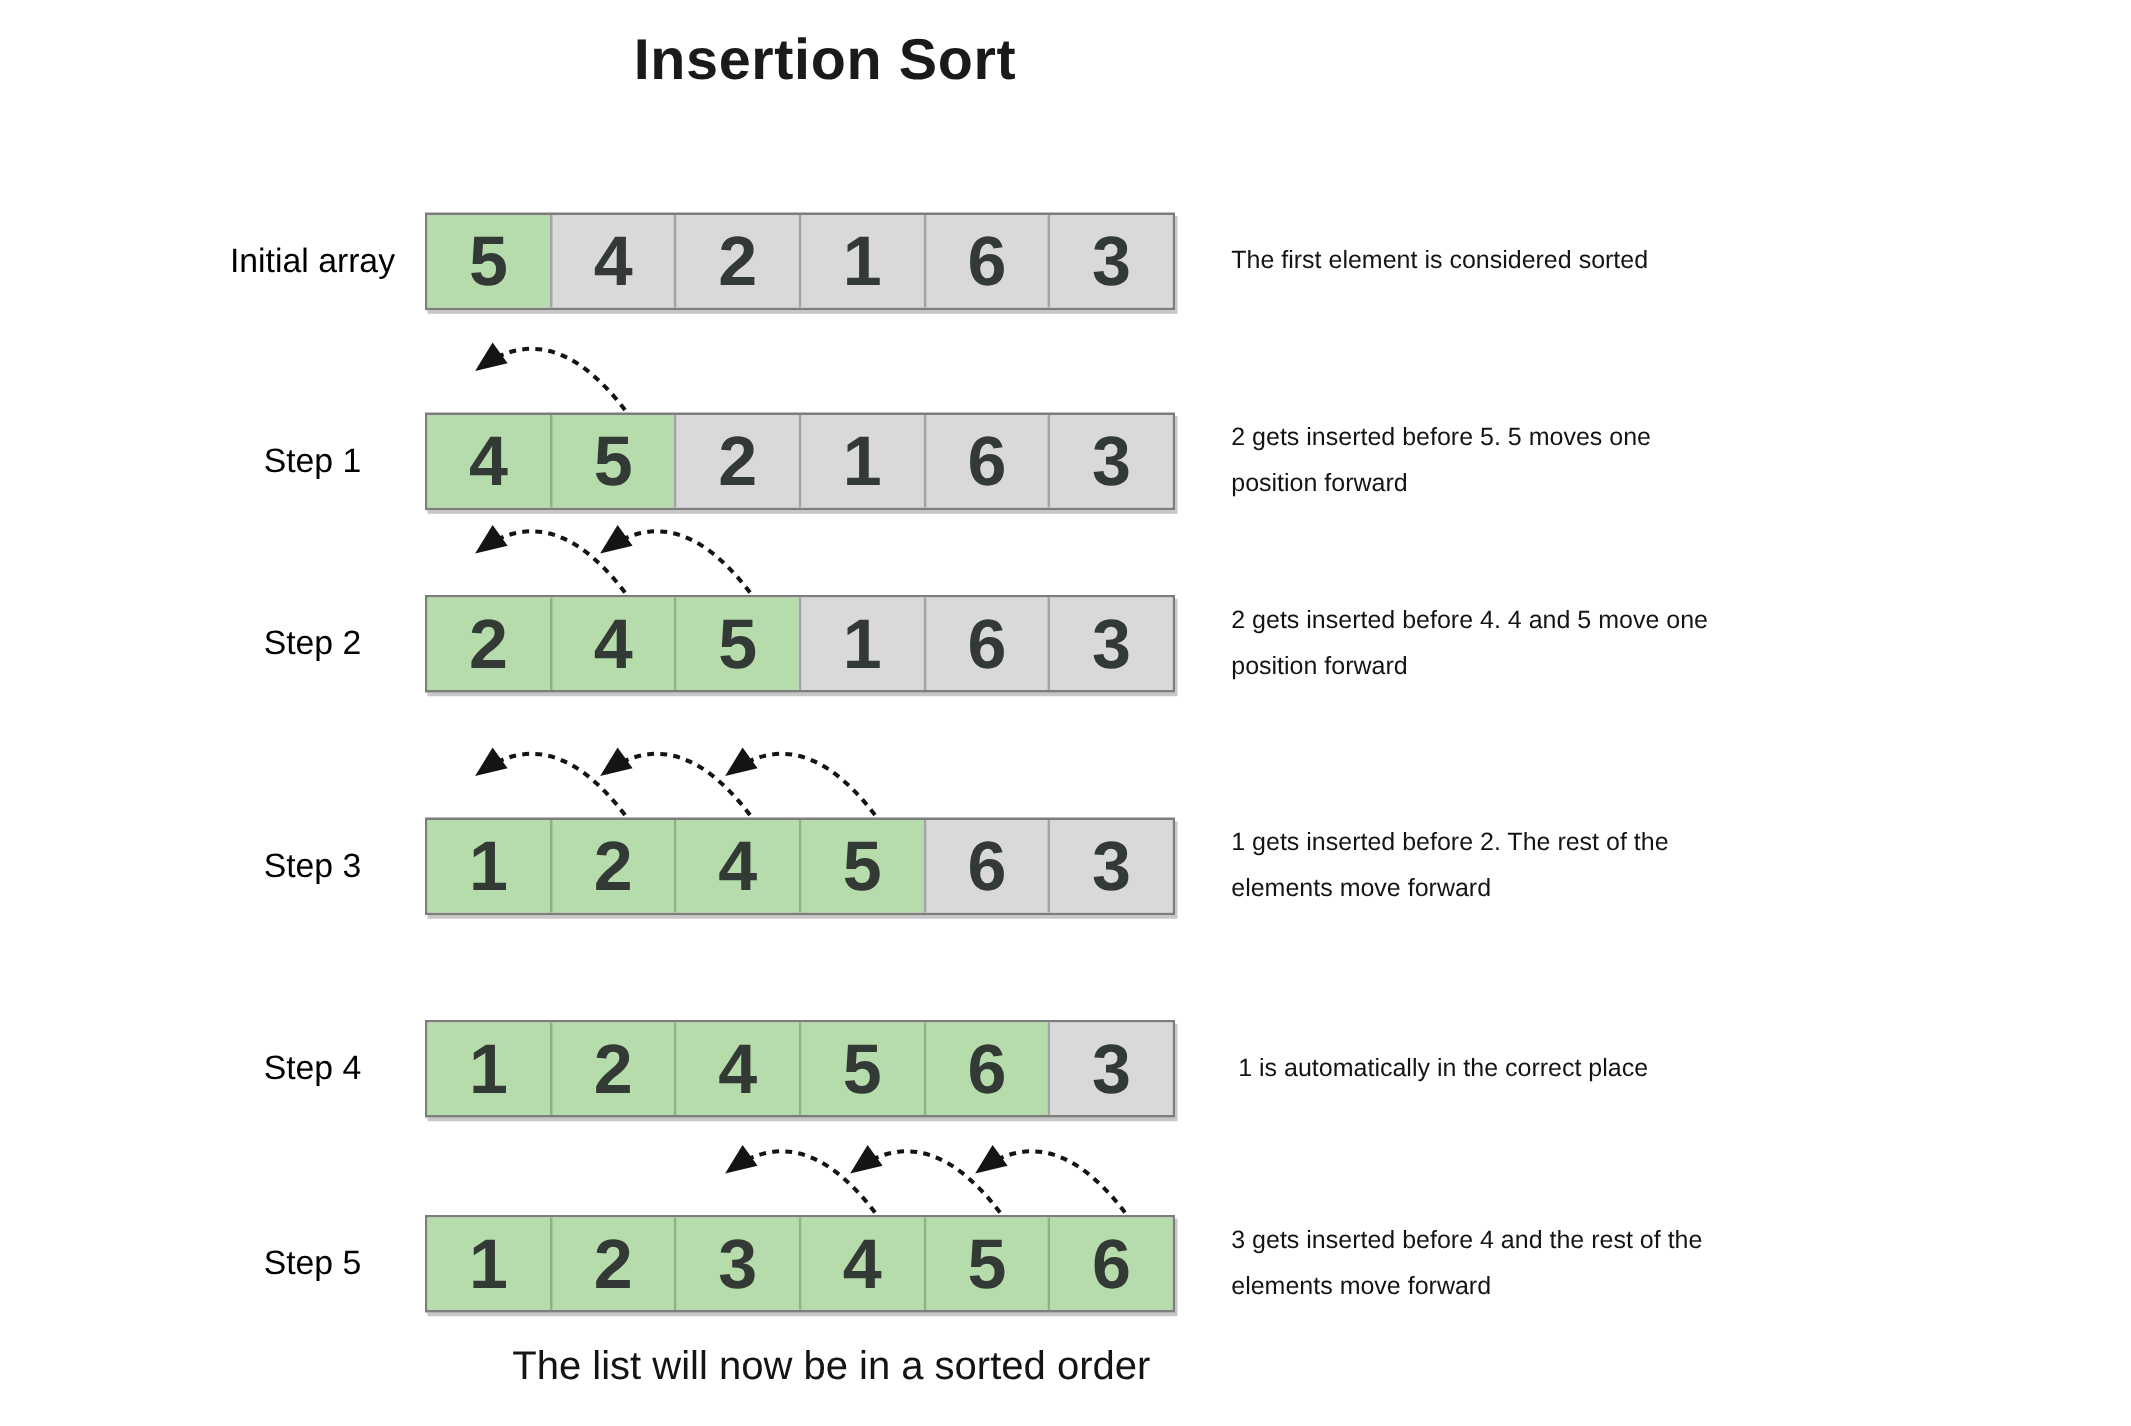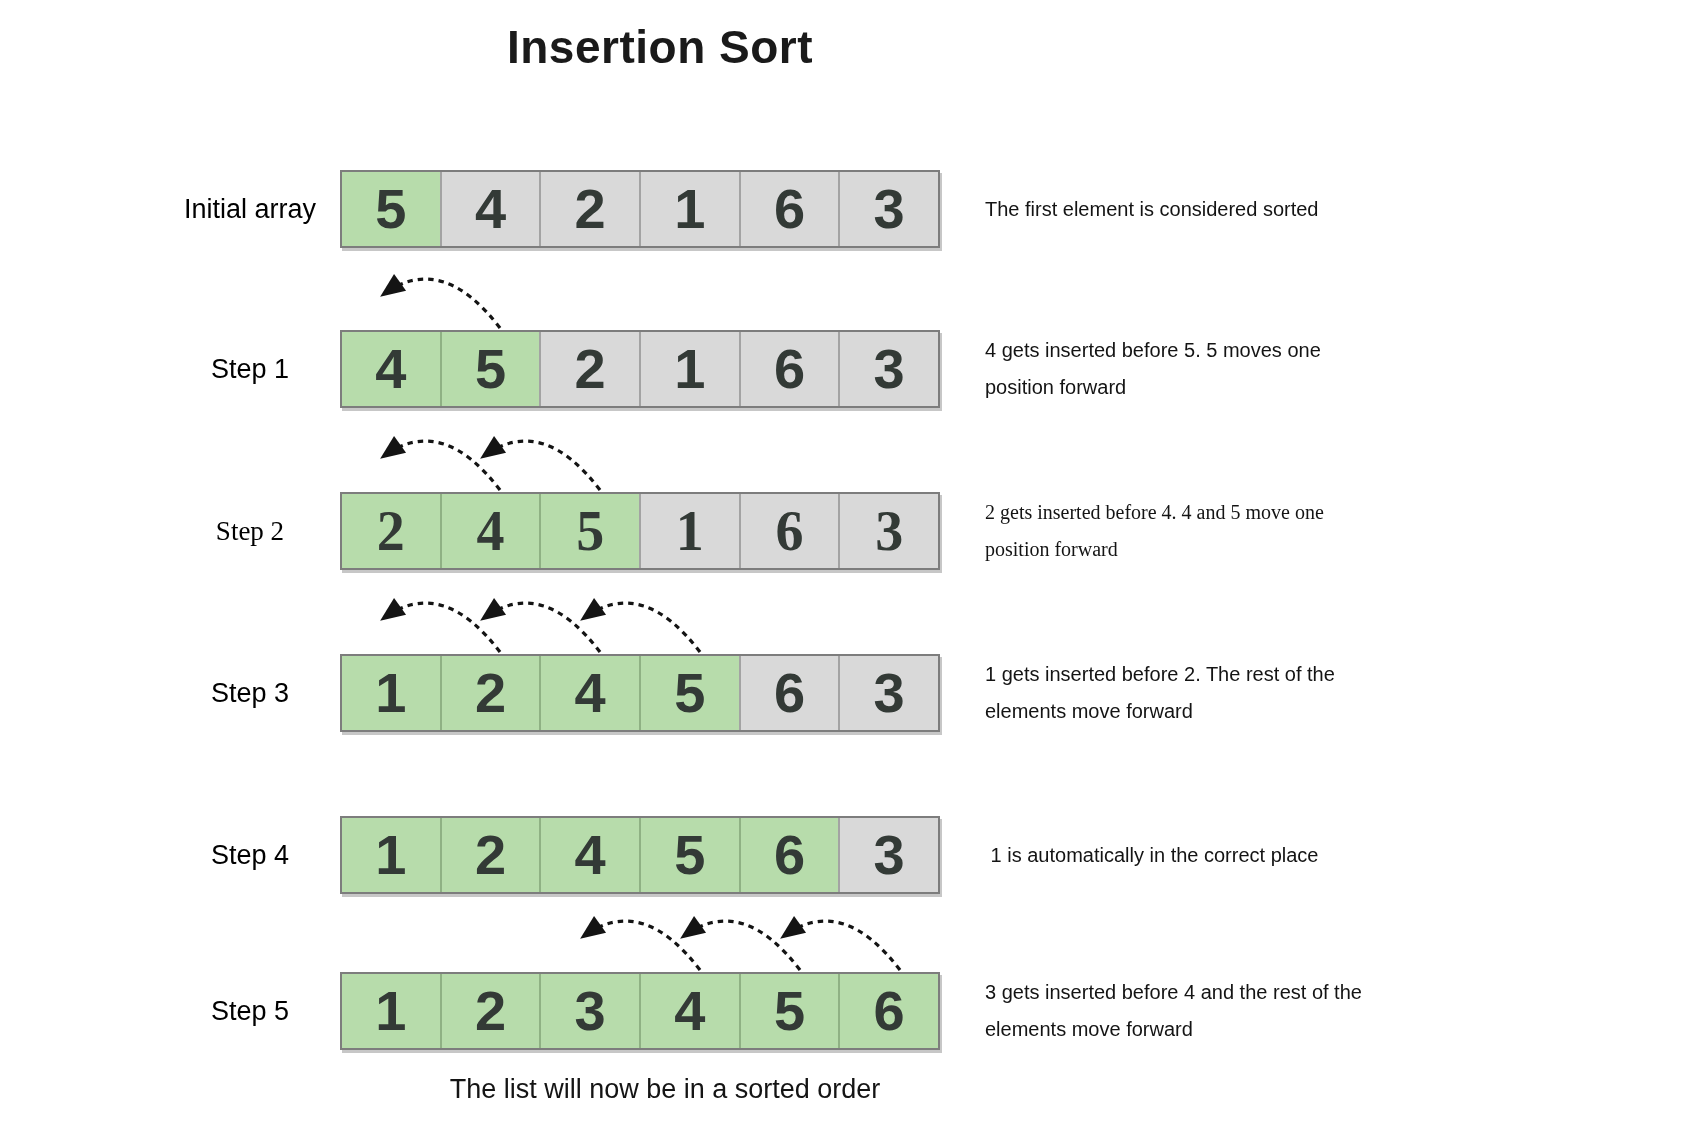--- a/index.html
+++ b/index.html
@@ -45,21 +45,21 @@
   .cell.sorted{background:var(--sorted,#b7dcab);border-left:2px solid #8fb184;}
   .cell.unsorted{background:var(--unsorted,#d9d9d9);border-left:2px solid #a3a3a3;}
   .cell:first-child{border-left:none;}
   .row-desc{
     position:absolute;left:985px;top:50%;transform:translateY(-50%);
     width:580px;font-size:20px;line-height:37px;color:#141414;
     white-space:pre-wrap;
   }
   .footer{
     position:absolute;top:1074px;left:240px;width:850px;
-    text-align:center;font-size:27px;color:#141414;
+    text-align:center;font-size:32px;color:#141414;
   }
 </style>
 </head>
 <body>
 
 <svg width="0" height="0" style="position:absolute" aria-hidden="true">
   <defs>
     <marker id="arrowhead" markerWidth="9" markerHeight="8" refX="6.5" refY="3.5" orient="auto">
       <path d="M0.3,0.3 L8,3.5 L0.3,6.7 Z" fill="#141414"></path>
     </marker>
@@ -93,24 +93,24 @@
           </svg>
       <div class="array-box">
             <div class="cell sorted">4</div>
             <div class="cell sorted">5</div>
             <div class="cell unsorted">2</div>
             <div class="cell unsorted">1</div>
             <div class="cell unsorted">6</div>
             <div class="cell unsorted">3</div>
           </div>
     </div>
-    <div class="row-desc"><div>4 gets inserted before 5. 5 moves one</div><div>position forward</div></div>
+    <div class="row-desc"><div>2 gets inserted before 5. 5 moves one</div><div>position forward</div></div>
   </div>
 
-  <div class="row" style="top: 492px; font-family: Liberation Serif, serif;">
+  <div class="row" style="top: 476px;">
     <div class="row-label">Step 2</div>
     <div class="array-wrap">
       <svg class="arrows" viewBox="0 0 600 82" width="600" height="82">
             <path d="M 160 80 Q 102 4 44 46" class="hop"></path>
             <path d="M 260 80 Q 202 4 144 46" class="hop"></path>
           </svg>
       <div class="array-box">
             <div class="cell sorted">2</div>
             <div class="cell sorted">4</div>
             <div class="cell sorted">5</div>

